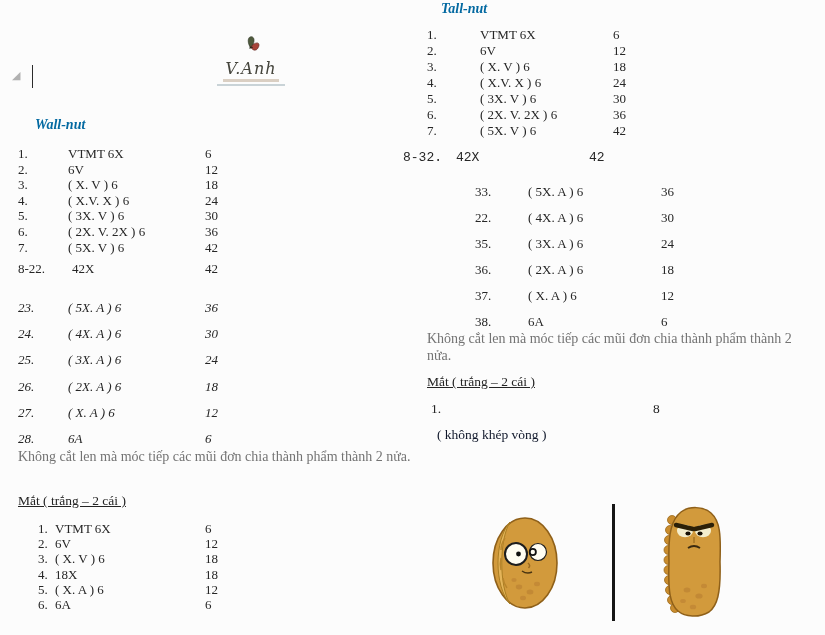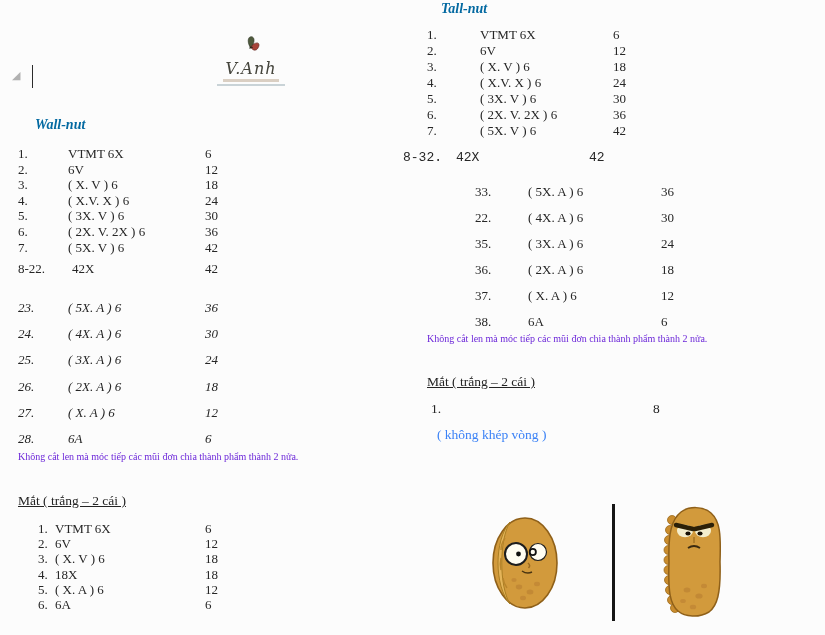--- a/index.html
+++ b/index.html
@@ -41,27 +41,27 @@
   .mid-l .row{height:16px;line-height:16px;}
   .dec-l .row{height:26.2px;line-height:26.2px;}
   .rows-r .ri{left:53px;} .rows-r .rc{left:186px;}
   .rows-r .row{height:16px;line-height:16px;}
   .dec-r .row{height:26px;line-height:26px;margin-left:48px;}
   .eyes-l .ri{left:17px;} .eyes-l .rc{left:167px;}
   .eyes-l .row{height:15.2px;line-height:15.2px;}
   .eyes-r .ri{left:25px;} .eyes-r .rc{left:222px;}
   .eyes-r .row{height:16px;line-height:16px;}
   
-  .note{position:absolute;font-size:10px;line-height:16.5px;color:#6d28d9;}
+  .note{position:absolute;font-size:14px;line-height:16.5px;color:#737373;}
   .note-l{left:18px;top:449px;width:398px;}
   .note-r{left:427px;top:331px;width:386px;}
   .eyes-head{position:absolute;font-size:13.5px;text-decoration:underline;color:#242424;}
   .eyes-head-l{left:18px;top:493px;}
   .eyes-head-r{left:427px;top:374px;}
-  .eyes-note-r{position:absolute;left:437px;top:427px;font-size:13.5px;color:#3b82f6;white-space:pre;}
+  .eyes-note-r{position:absolute;left:437px;top:427px;font-size:13.5px;color:#0f172a;white-space:pre;}
   
   .wallnut-img{position:absolute;left:489px;top:516px;}
   .tallnut-img{position:absolute;left:657px;top:504px;}
   .divider{position:absolute;left:612px;top:504px;width:3px;height:117px;background:#161616;}
 </style>
 </head>
 <body>
 
 <div class="page">
 

